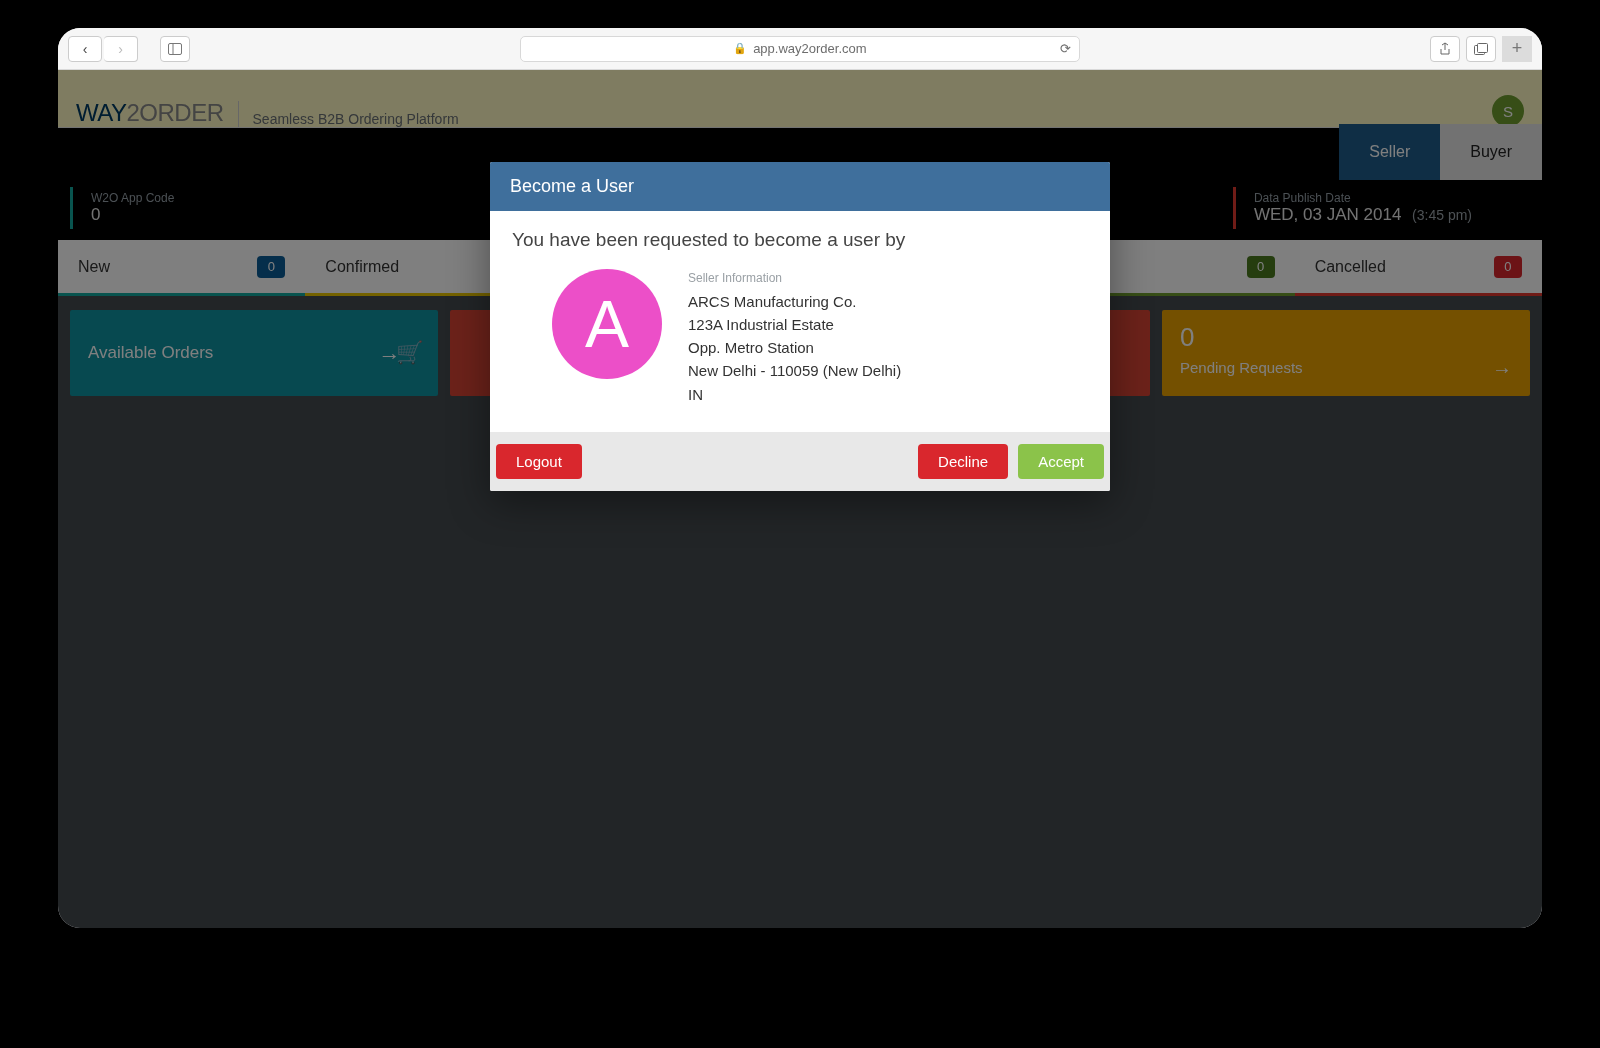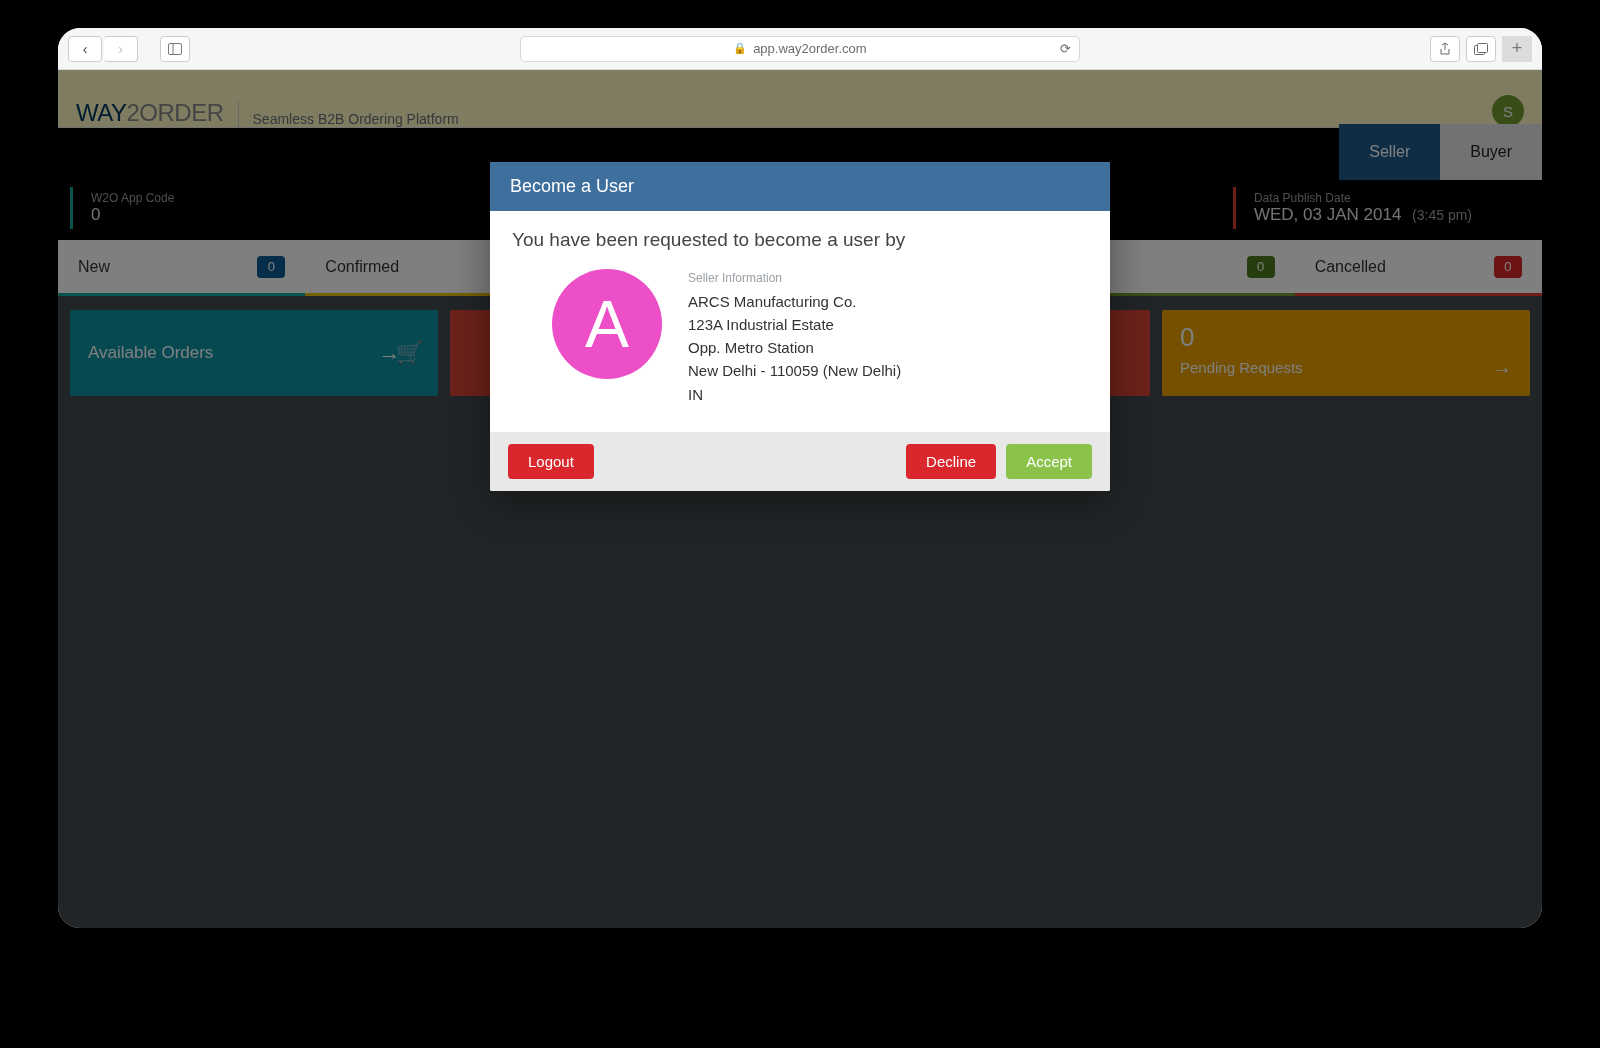--- a/index.html
+++ b/index.html
@@ -70,21 +70,21 @@
   
   .modal { position: absolute; left: 50%; top: 92px; transform: translateX(-50%); width: 620px; background: #fff; border-radius: 2px; box-shadow: 0 12px 40px rgba(0,0,0,.4); overflow:hidden; }
   .modal-head { background: #3f6f9c; color: #ffffff; padding: 14px 20px; font-size: 18px; font-weight: 400; }
   .modal-body { padding: 18px 22px 26px 22px; }
   .modal-msg { font-size: 19px; color: #444; font-weight: 300; margin-bottom: 18px; }
   .seller-row { display: flex; gap: 26px; align-items: flex-start; padding-left: 40px; }
   .seller-avatar { width: 110px; height: 110px; border-radius: 50%; background: #ec4fc8; color: #fff; display:flex; align-items:center; justify-content:center; font-size: 66px; font-weight: 300; flex-shrink:0; }
   .seller-info { font-size: 15px; color: #333; line-height: 1.55; }
   .seller-info .hdr { font-size: 12px; color: #9aa0a5; margin-bottom: 2px; }
   .seller-info .name { font-weight: 500; }
-  .modal-foot { background: #e8e8e8; padding: 12px 18px; display:flex; align-items:center; }
+  .modal-foot { background: #e8e8e8; padding: 12px 6px; display:flex; align-items:center; }
   .btn { border: none; border-radius: 4px; padding: 9px 20px; font-size: 15px; color: #fff; cursor: pointer; }
   .btn-logout { background: #d9272d; }
   .btn-decline { background: #d9272d; margin-left: auto; }
   .btn-accept { background: #8bc34a; margin-left: 10px; }
 
   .arrow-right::before { content: "→"; font-size: 20px; }
   .cart-icon::before { content: "→🛒"; letter-spacing: -4px; }
 </style>
 </head>
 <body>

